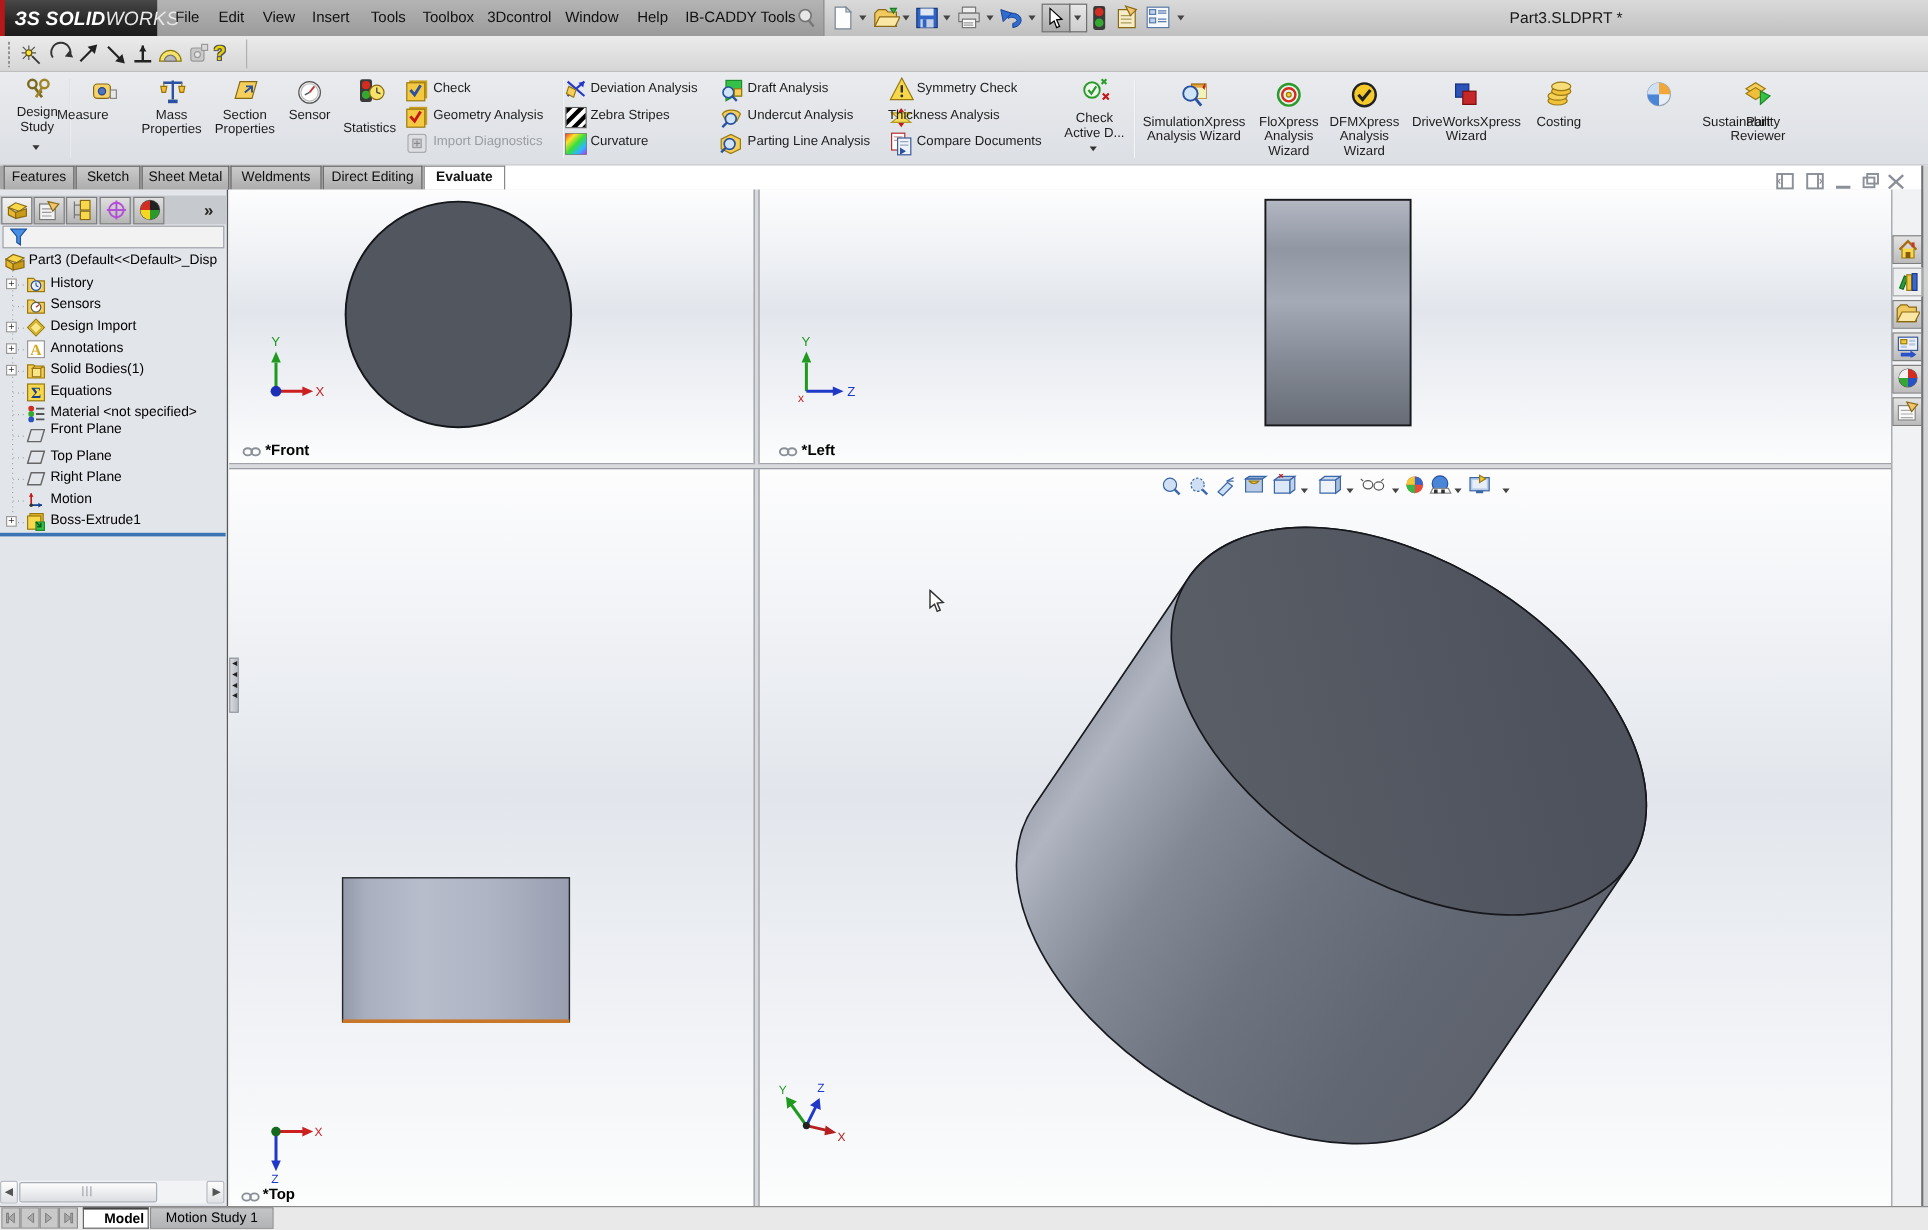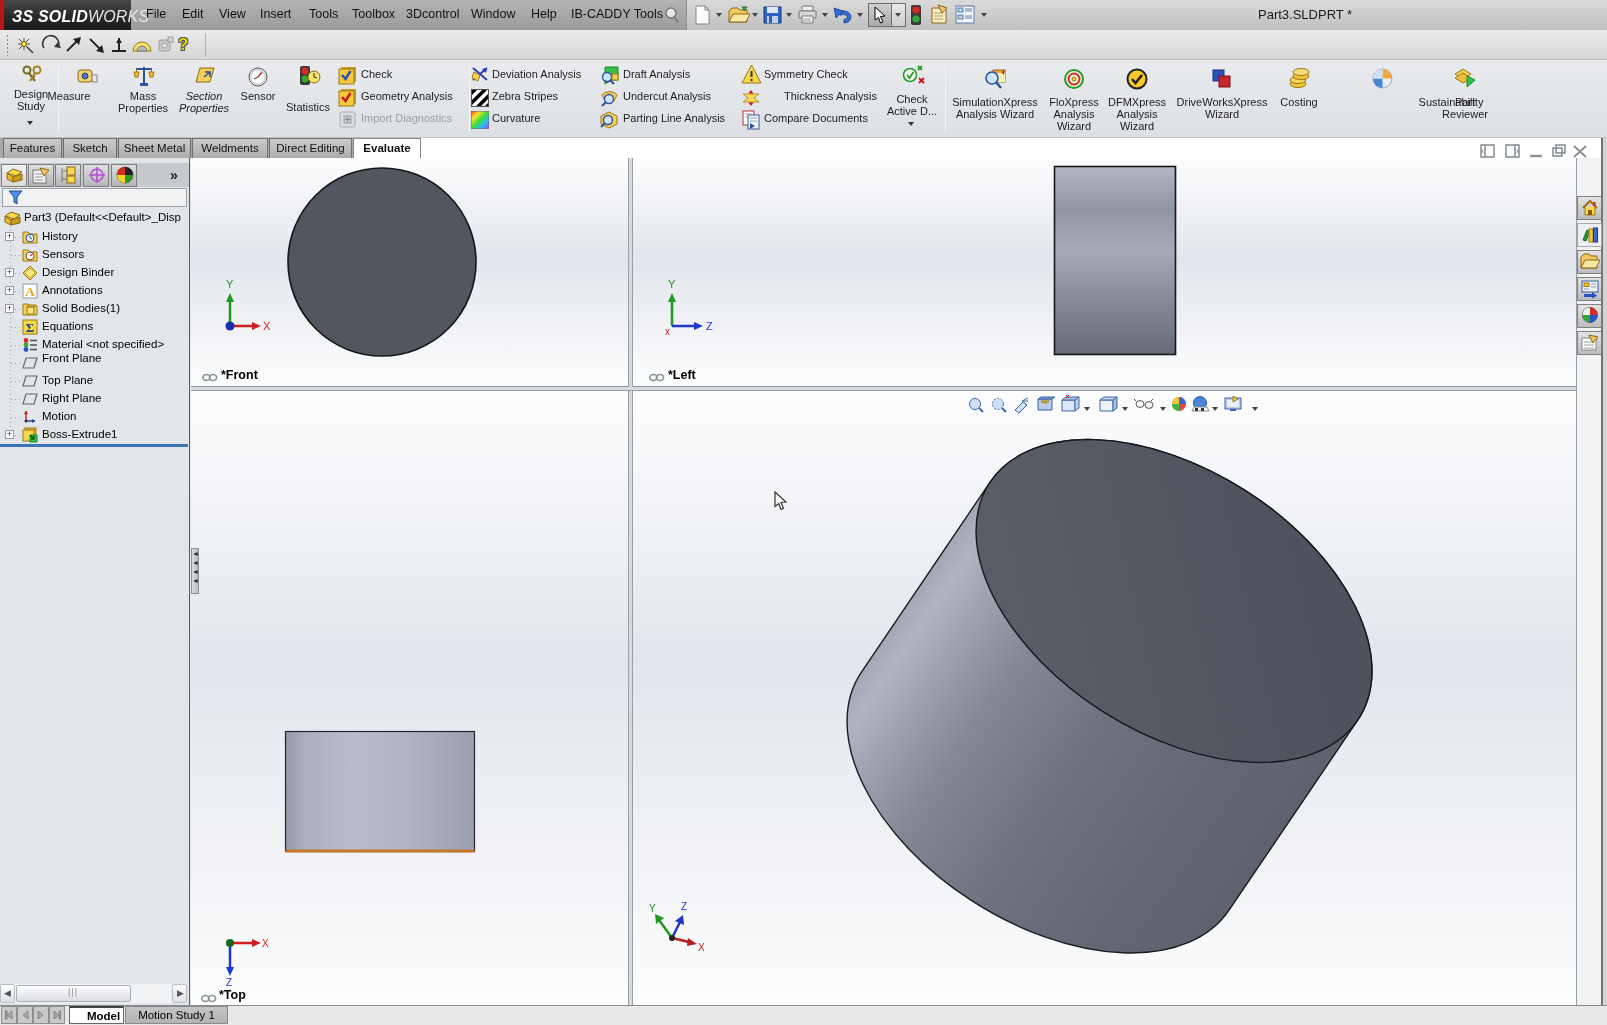--- a/index.html
+++ b/index.html
@@ -217,21 +217,21 @@
       <line x1="3.5" y1="5" x2="3.5" y2="8" stroke="#9a7210"></line>
       <line x1="18.5" y1="5" x2="18.5" y2="8" stroke="#9a7210"></line>
       <rect x="7" y="19" width="8" height="3" fill="#2a52a0"></rect>
     </svg>
   <div class="rlabel" style="left:143px;top:90px;">Mass<br>Properties</div>
 
   <svg class="abs" style="left:195px;top:66px;" width="22" height="20" viewBox="0 0 22 20">
       <path d="M5 2 h14 l-4 14 h-14 z" fill="#f5cf5a" stroke="#8a6914"></path>
       <path d="M9 11 l6 -5 m0 5 l0 -5 l-5 0" stroke="#2a52a0" stroke-width="1.6" fill="none"></path>
     </svg>
-  <div class="rlabel" style="left:204px;top:90px;font-style:italic;">Section<br>Properties</div>
+  <div class="rlabel" style="left:204px;top:90px;">Section<br>Properties</div>
 
   <svg class="abs" style="left:247px;top:66px;" width="22" height="22" viewBox="0 0 22 22">
       <circle cx="11" cy="11" r="9" fill="#f4f4f4" stroke="#555"></circle>
       <circle cx="11" cy="11" r="7.2" fill="#fff" stroke="#bbb"></circle>
       <line x1="11" y1="11" x2="15" y2="6" stroke="#c33" stroke-width="1.5"></line>
       <line x1="11" y1="11" x2="7" y2="13" stroke="#555" stroke-width="1.2"></line>
     </svg>
   <div class="rlabel" style="left:258px;top:90px;">Sensor</div>
 
   <svg class="abs" style="left:297px;top:64px;" width="26" height="26" viewBox="0 0 26 26">
@@ -312,21 +312,21 @@
   <svg class="abs" style="left:741px;top:64px;" width="21" height="21" viewBox="0 0 21 21">
       <path d="M10.5 1 L20 19 H1 Z" fill="#f7d84a" stroke="#9a7a10"></path>
       <line x1="10.5" y1="7" x2="10.5" y2="13" stroke="#333" stroke-width="2"></line>
       <circle cx="10.5" cy="16" r="1.2" fill="#333"></circle>
     </svg>
   <div class="rlab-l" style="left:764px;top:68px;">Symmetry Check</div>
   <svg class="abs" style="left:741px;top:89px;" width="20" height="18" viewBox="0 0 20 18">
       <path d="M2 5 h16 l-5 4 l5 4 h-16 l5 -4 z" fill="#f5d95a" stroke="#b09a20"></path>
       <path d="M10 1 l-2.5 3.5 h5 z M10 17 l-2.5 -3.5 h5 z" fill="#c41818"></path>
     </svg>
-  <div class="rlab-l" style="left:784px;top:90px;">Thickness Analysis</div>
+  <div class="rlab-l" style="left:740px;top:90px;">Thickness Analysis</div>
   <svg class="abs" style="left:741px;top:110px;" width="20" height="20" viewBox="0 0 20 20">
       <rect x="2" y="1" width="11" height="14" fill="#fff" stroke="#b03030"></rect>
       <line x1="4" y1="4" x2="11" y2="4" stroke="#c99"></line>
       <line x1="4" y1="7" x2="11" y2="7" stroke="#c99"></line>
       <rect x="7" y="5" width="11" height="14" fill="#eef3fb" stroke="#3a5a9a"></rect>
       <line x1="9" y1="8" x2="16" y2="8" stroke="#9ab"></line>
       <line x1="9" y1="11" x2="16" y2="11" stroke="#9ab"></line>
       <path d="M9 13 l5 3 l-5 3 z" fill="#2a52a0"></path>
     </svg>
   <div class="rlab-l" style="left:764px;top:112px;">Compare Documents</div>
@@ -646,21 +646,21 @@
       <circle cx="8" cy="9" r="4" fill="#fff" stroke="#555"></circle>
       <line x1="8" y1="9" x2="10.5" y2="7" stroke="#c33" stroke-width="1.2"></line>
     </svg>
   <div class="treetext" style="left:42px;top:248px;">Sensors</div>
 
   <div class="expander" style="left:5px;top:268px;">+</div>
   <svg class="abs" style="left:22px;top:265px;" width="16" height="16" viewBox="0 0 16 16">
       <path d="M8 1 l7 7 l-7 7 l-7 -7 z" fill="#f7d84a" stroke="#9a7a10"></path>
       <path d="M8 3 l5 5 l-5 5 l-5 -5 z" fill="#fae688" stroke="#c8a820"></path>
     </svg>
-  <div class="treetext" style="left:42px;top:266px;">Design Binder</div>
+  <div class="treetext" style="left:42px;top:266px;">Design Import</div>
 
   <div class="expander" style="left:5px;top:286px;">+</div>
   <svg class="abs" style="left:22px;top:283px;" width="16" height="16" viewBox="0 0 16 16">
       <rect x="1" y="1" width="14" height="14" fill="#fdfdfd" stroke="#999"></rect>
       <text x="8" y="12.5" text-anchor="middle" font-family="Liberation Serif" font-size="13" font-weight="bold" fill="#d8a820">A</text>
     </svg>
   <div class="treetext" style="left:42px;top:284px;">Annotations</div>
 
   <div class="expander" style="left:5px;top:304px;">+</div>
   <svg class="abs" style="left:22px;top:301px;" width="16" height="15" viewBox="0 0 16 15">

